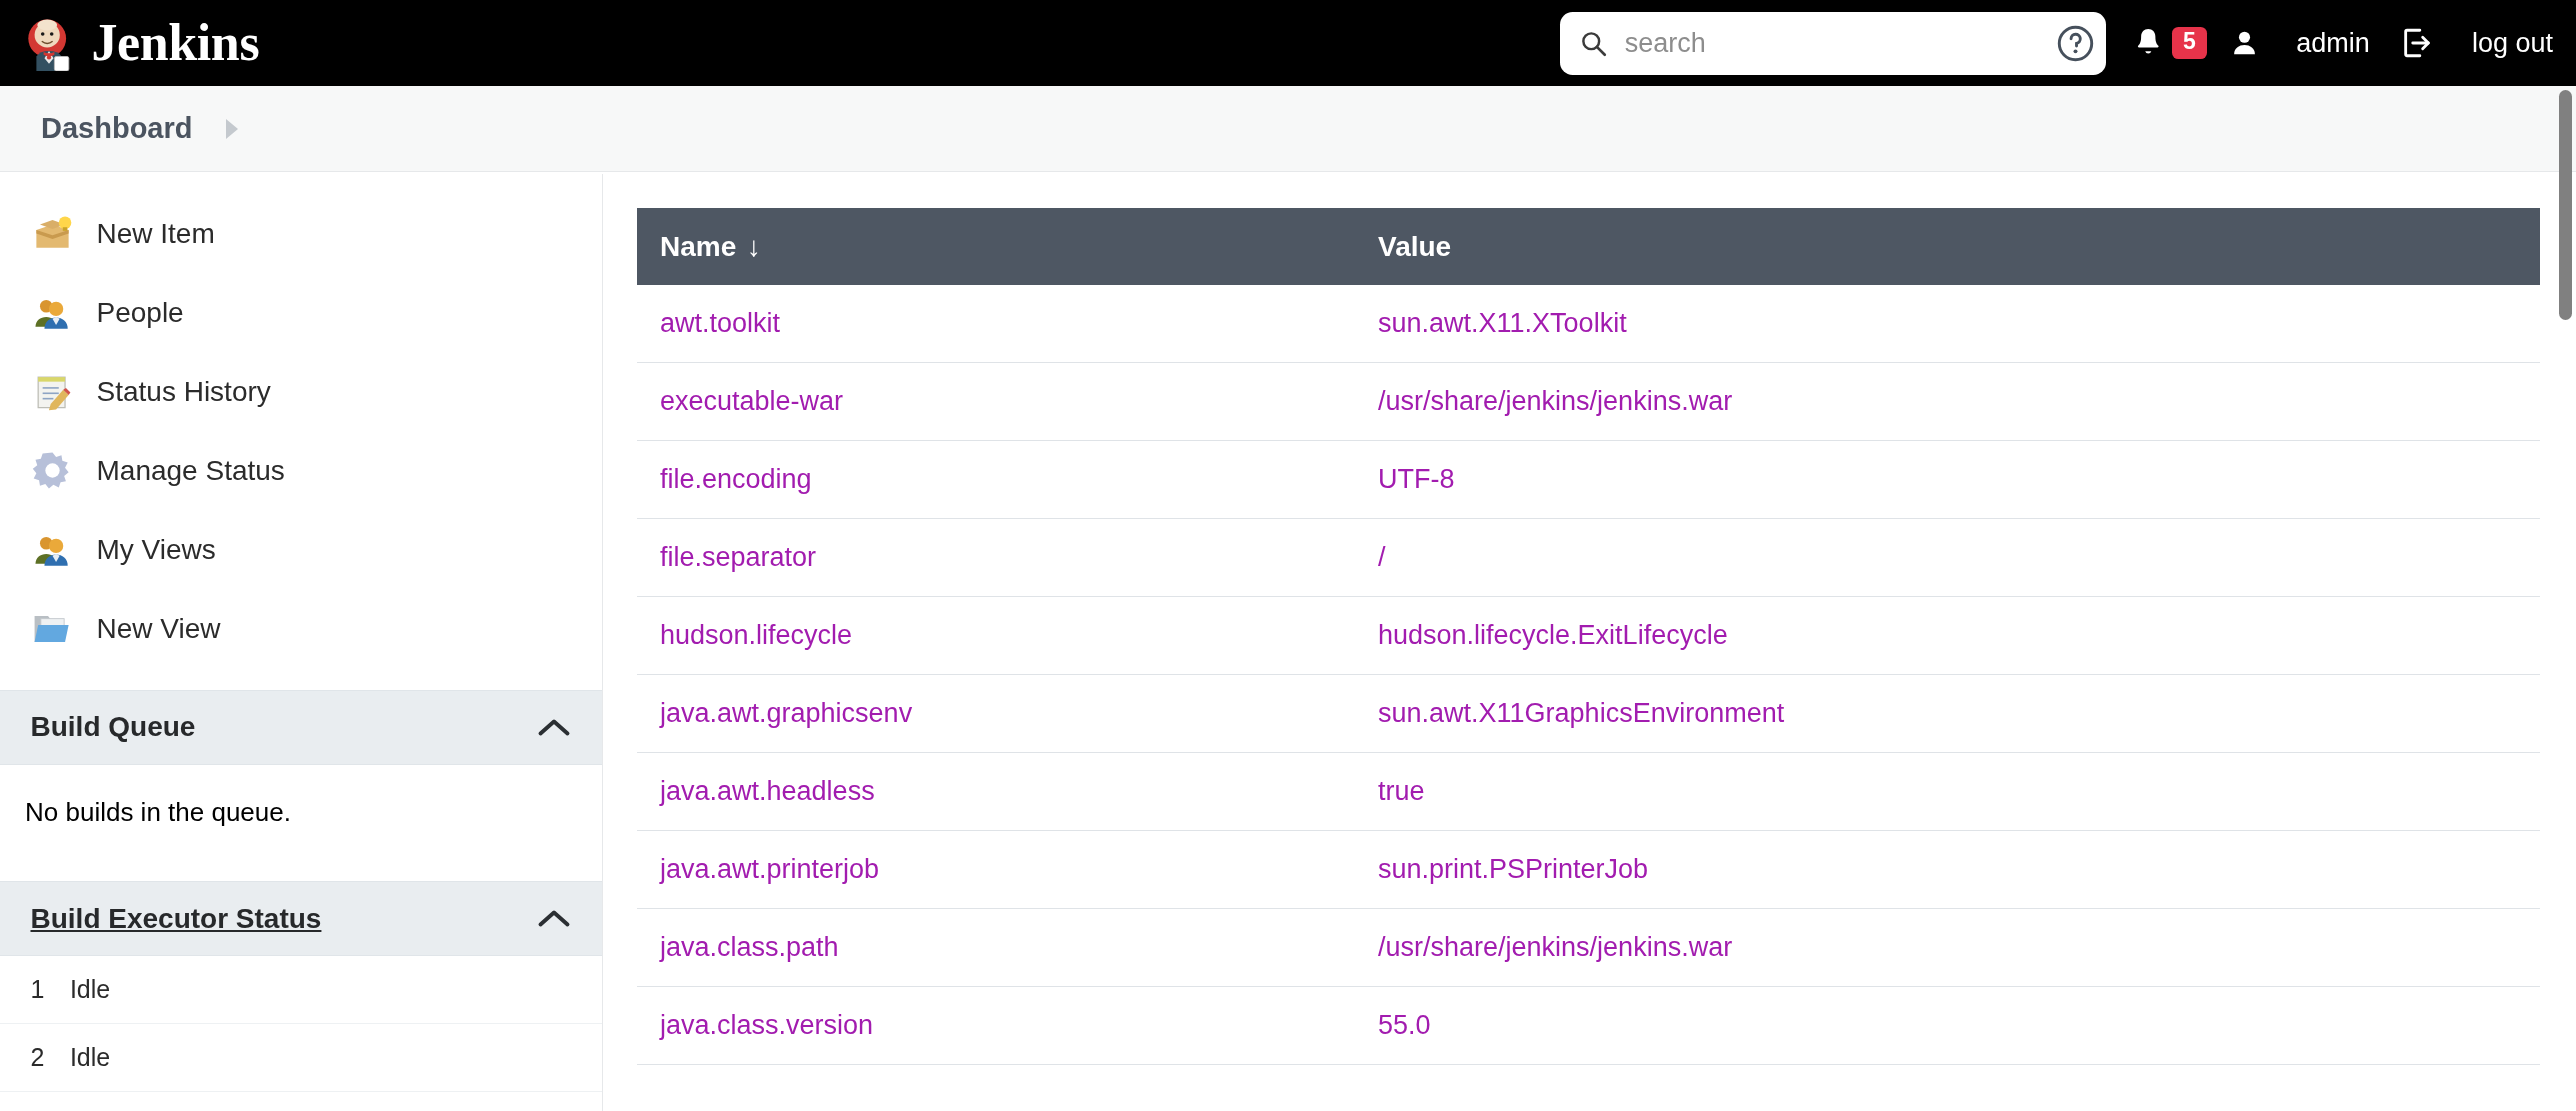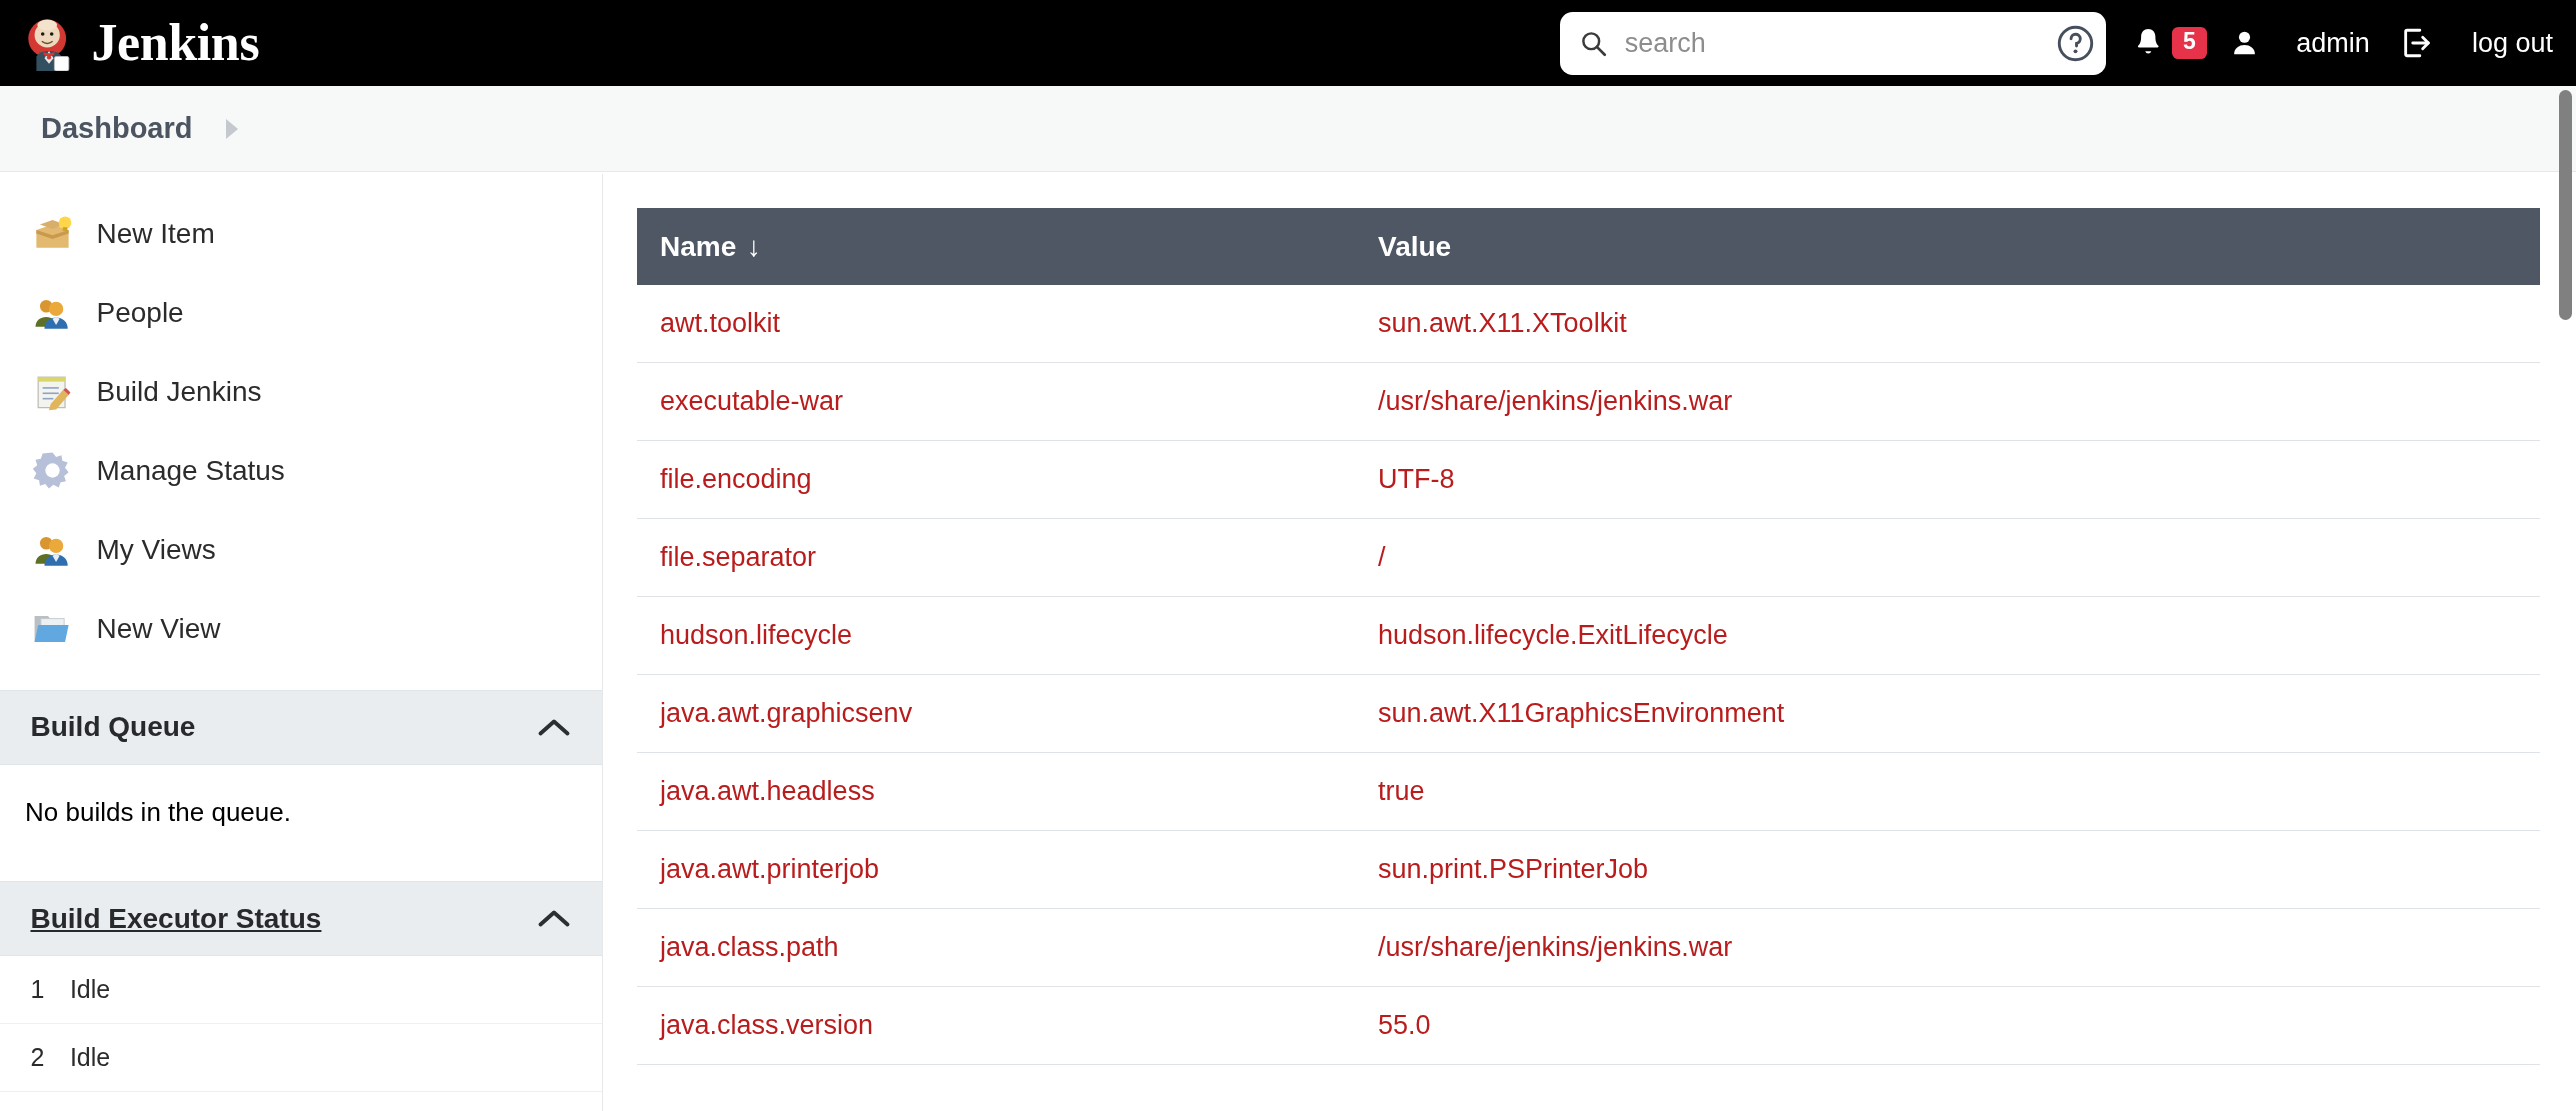--- a/index.html
+++ b/index.html
@@ -187,21 +187,21 @@
     font-size: 28px;
     font-weight: 700;
     text-align: left;
     padding: 21.5px 0 21.5px 23px;
     height: 77px;
   }
   th.col-name { width: 718px; }
   .sort-arrow { margin-left: 10.8px; font-weight: 400; }
   table.props tbody td {
     font-size: 27px;
-    color: #b91c1c;
+    color: #a21caf;
     padding: 23px 0 23px 23px;
     border-bottom: 1.8px solid #dfe3e7;
     height: 68px;
     white-space: nowrap;
     overflow: hidden;
   }
   table.props tbody tr:first-child td { border-top: none; }
 
   
   .scrollbar-track {
@@ -335,21 +335,21 @@
           <svg width="43" height="43" viewBox="0 0 48 48">
             <rect x="8" y="8" width="30" height="34" fill="#f3f3ef" stroke="#bdbdb5" stroke-width="1.4"></rect>
             <rect x="8" y="8" width="30" height="5" fill="#d9d76a"></rect>
             <line x1="13" y1="20" x2="31" y2="20" stroke="#8ea4c4" stroke-width="1.8"></line>
             <line x1="13" y1="26" x2="31" y2="26" stroke="#8ea4c4" stroke-width="1.8"></line>
             <line x1="13" y1="32" x2="25" y2="32" stroke="#8ea4c4" stroke-width="1.8"></line>
             <path d="M22 38 L36 22 L42 28 L28 44 L20 45Z" fill="#e0b65c"></path>
             <path d="M36 22 L42 28 L44 25 L39 20Z" fill="#d1534a"></path>
           </svg>
         </span>
-        <span class="side-label">Build Jenkins</span>
+        <span class="side-label">Status History</span>
       </div>
 
       <div class="side-item">
         <span class="side-ico">
           <svg width="43" height="43" viewBox="0 0 48 48">
             <path d="M24 4l4 5 6-2 1 6 6 2-3 6 4 5-5 4 2 6-6 1-2 6-6-3-5 4-4-5-6 2-1-6-6-2 3-6-4-5 5-4-2-6 6-1 2-6z" fill="#b7c0d9"></path>
             <circle cx="24" cy="24" r="8" fill="#fff"></circle>
           </svg>
         </span>
         <span class="side-label">Manage Status</span>

